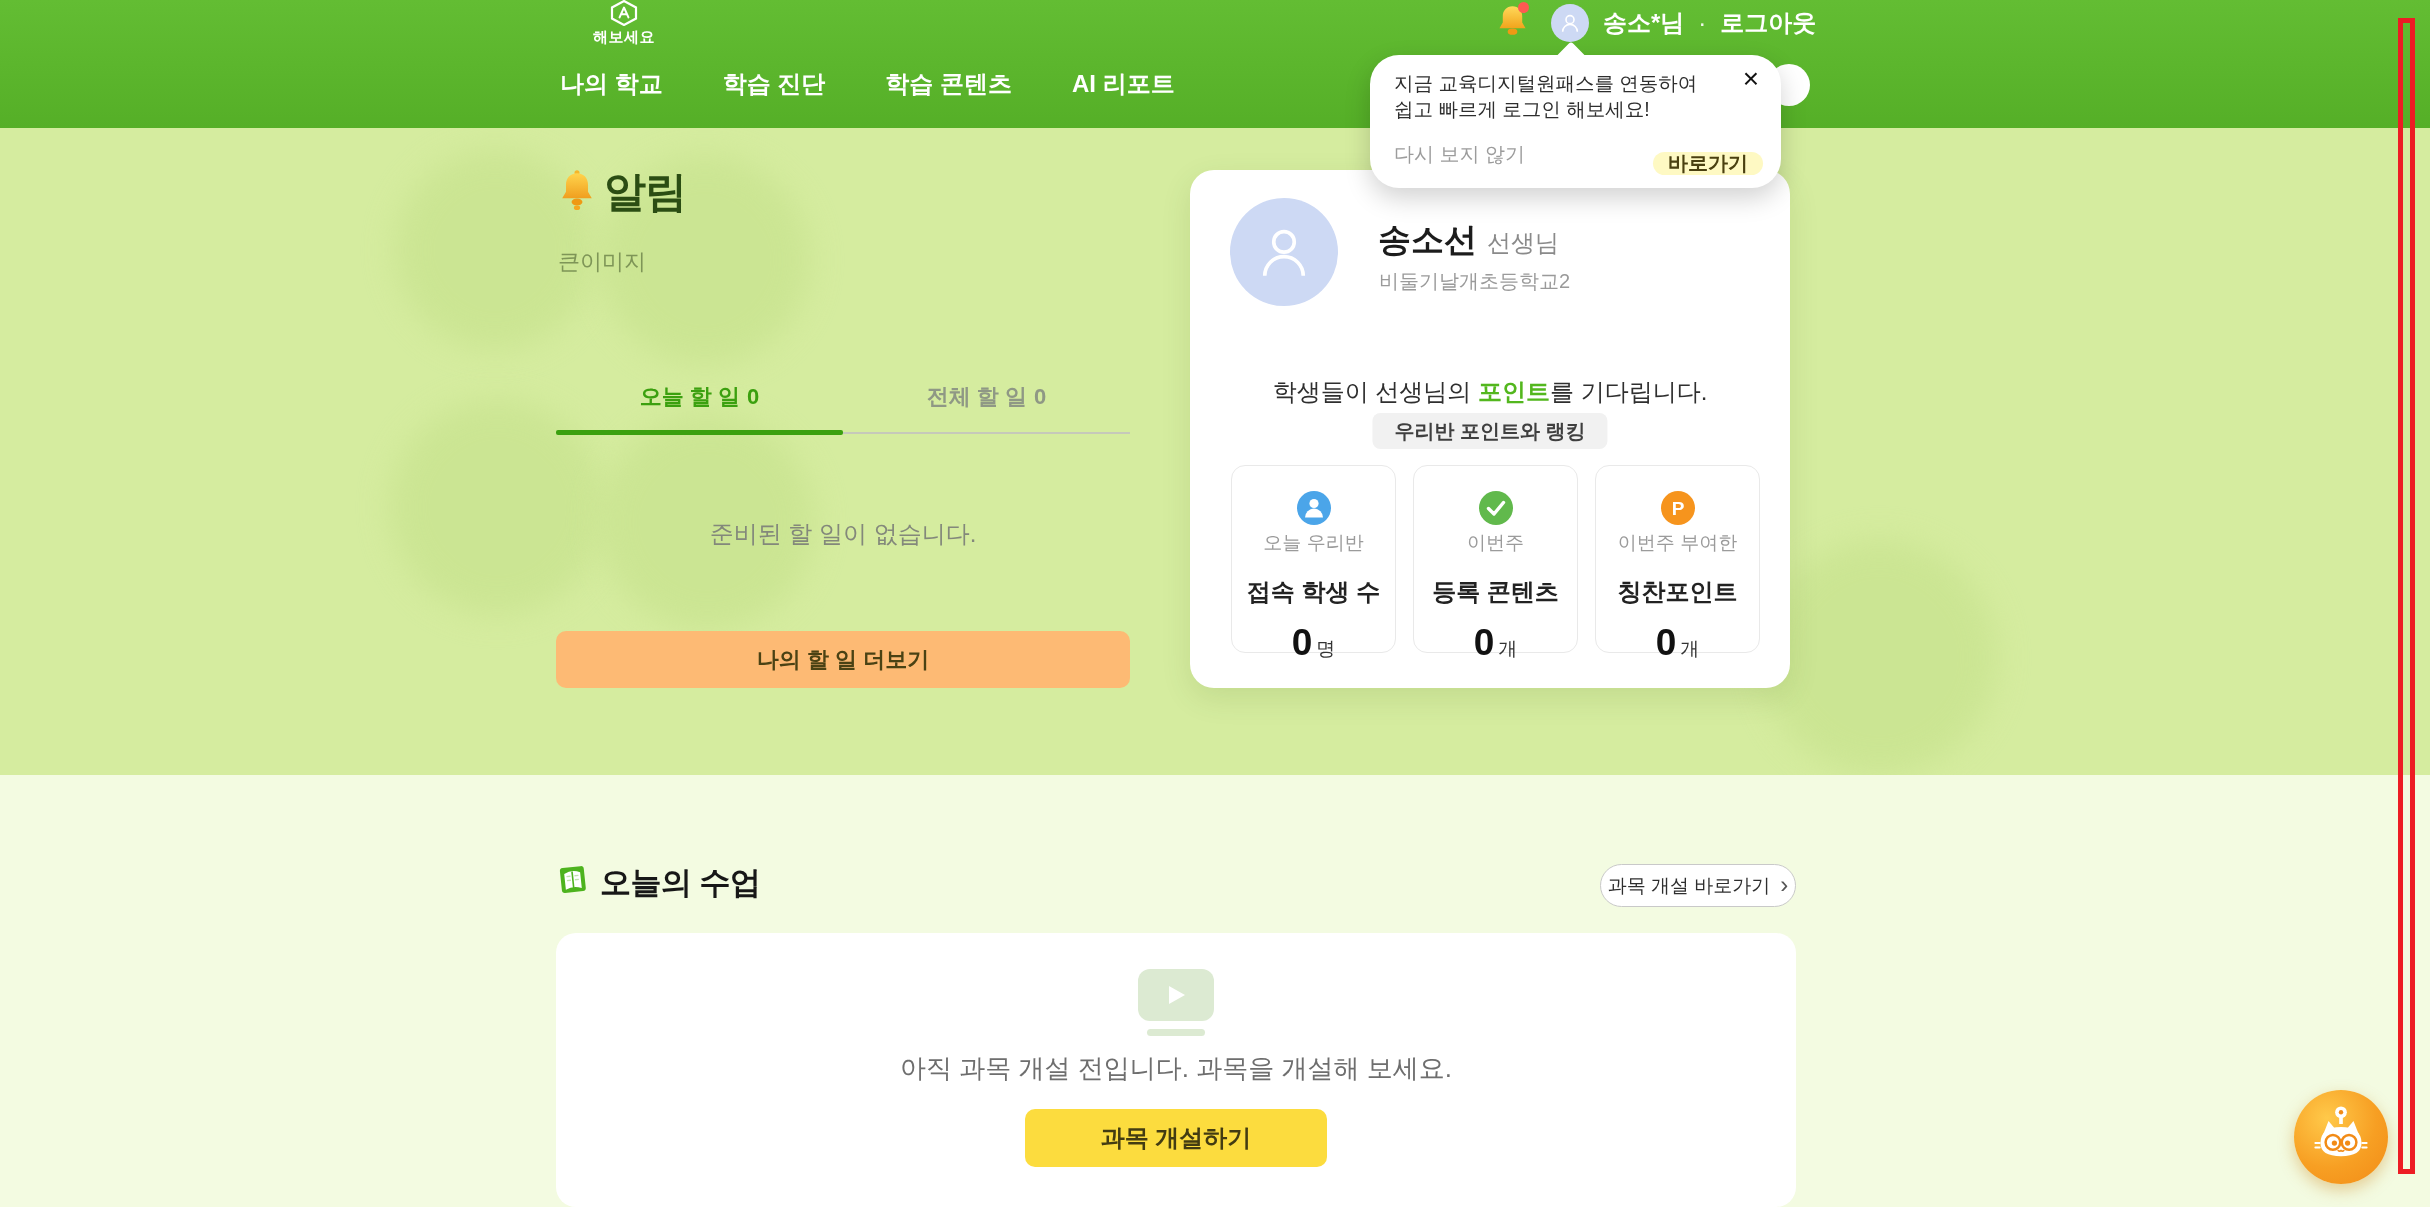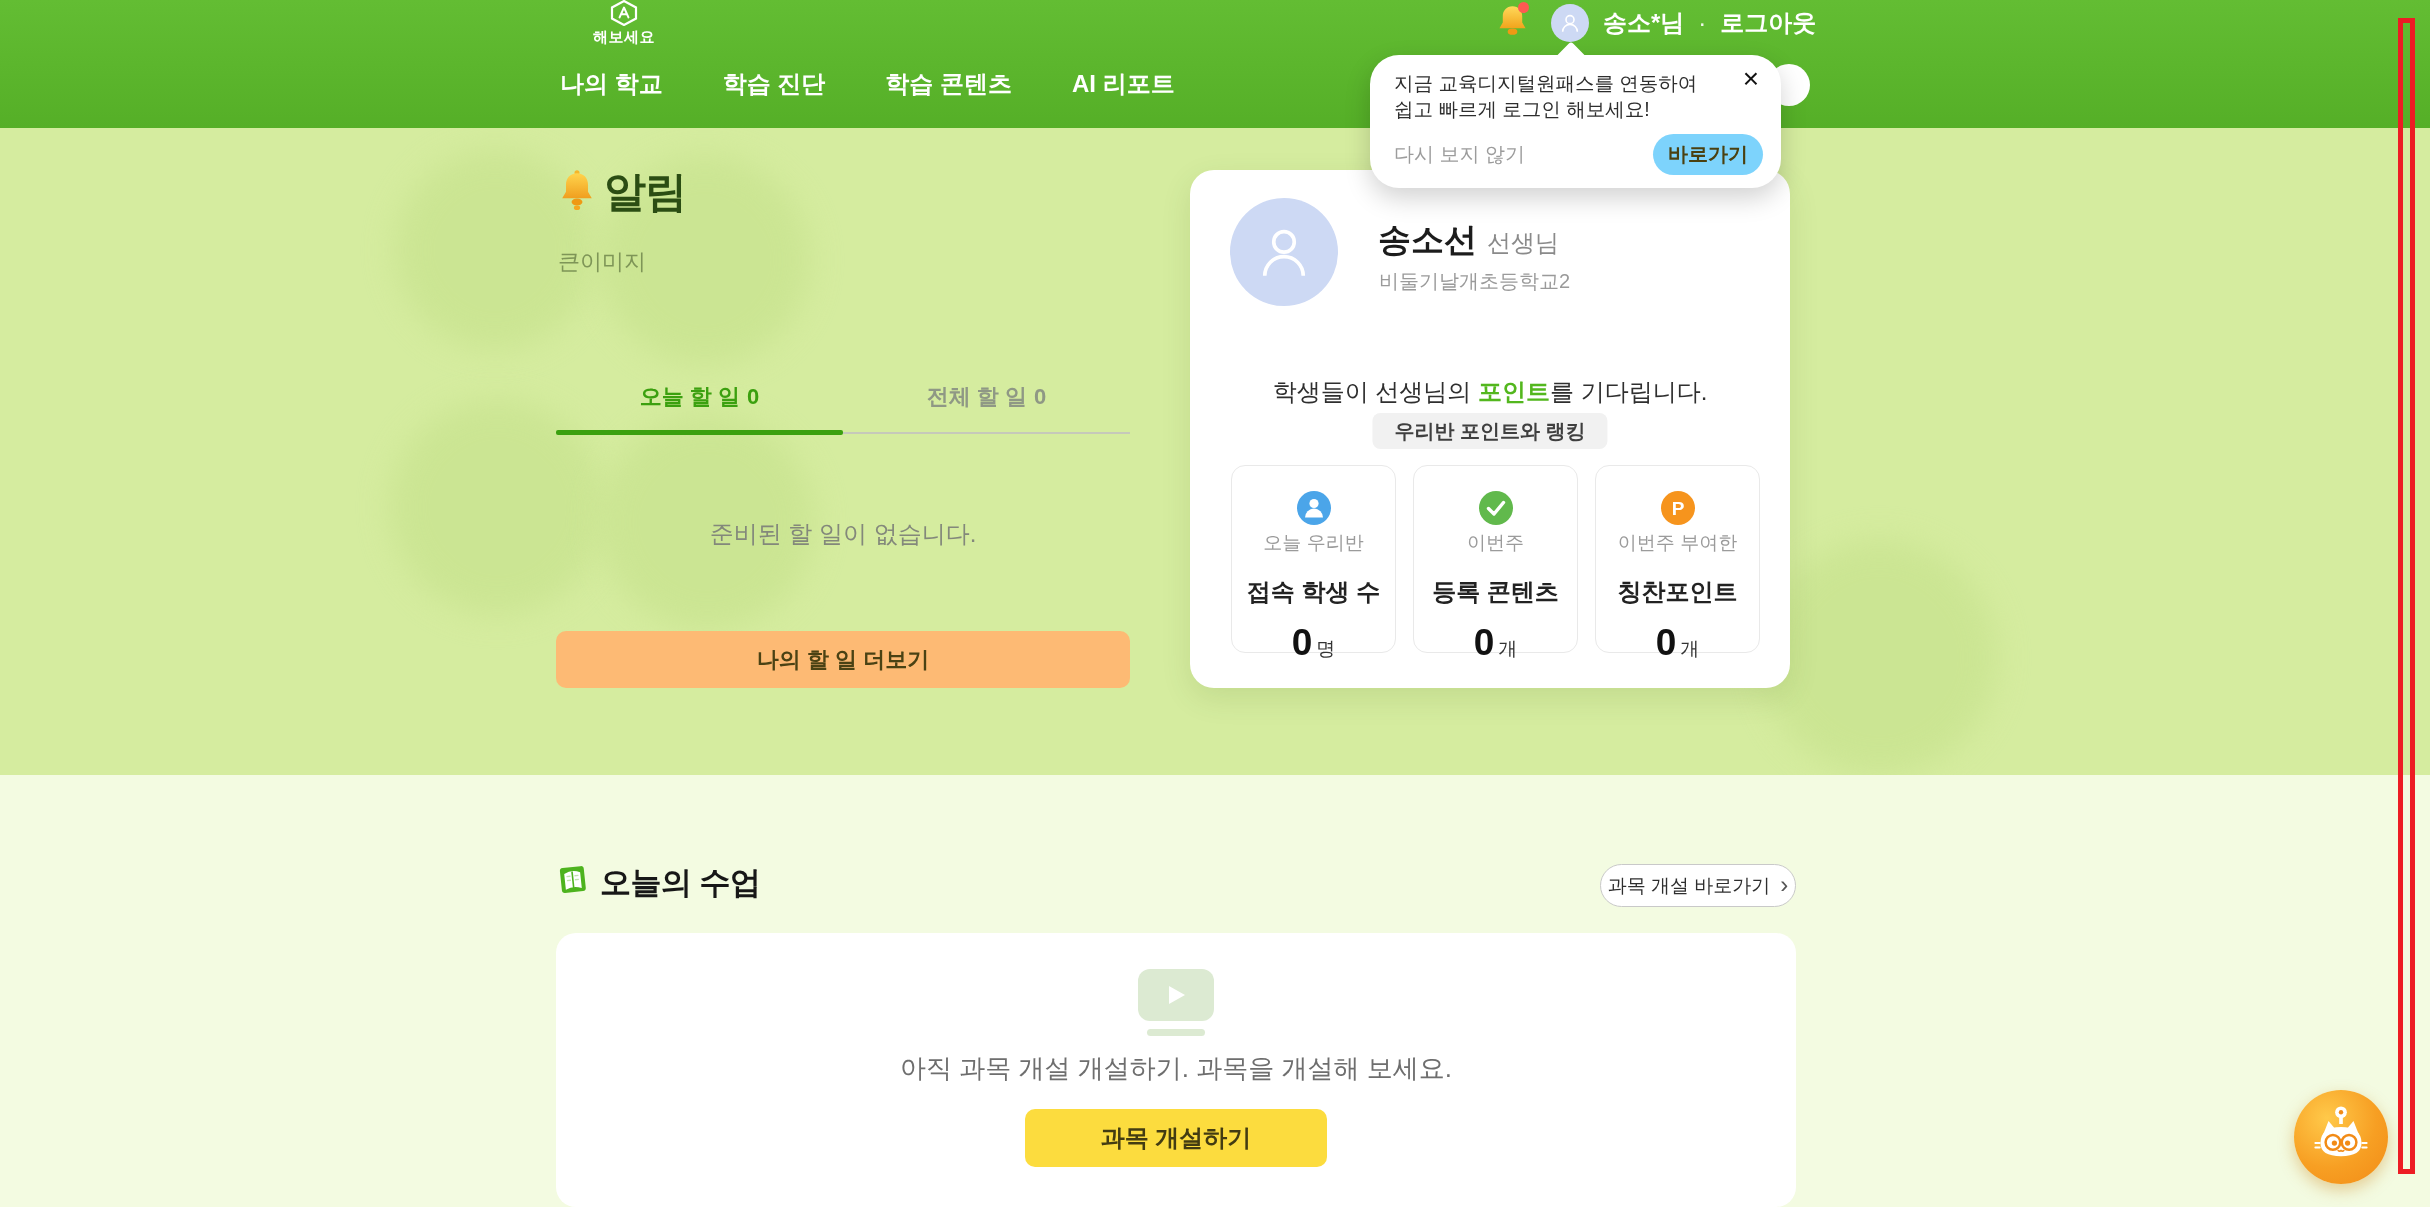--- a/index.html
+++ b/index.html
@@ -74,21 +74,21 @@
   .sc1{left:41px;} .sc2{left:223px;} .sc3{left:405px;}
 
   
   .popup{position:absolute;left:1370px;top:55px;width:411px;height:133px;background:#fff;border-radius:29px;
     box-shadow:0 10px 26px rgba(0,0,0,.18);z-index:10;}
   .popup-tail{position:absolute;left:190px;top:-9px;width:22px;height:22px;background:#fff;
     transform:rotate(45deg);border-radius:3px;}
   .popup-msg{position:absolute;left:24px;top:15px;font-size:19.5px;line-height:26px;color:#2e2e2e;}
   .popup-close{position:absolute;right:22px;top:10px;font-size:28px;color:#111;cursor:pointer;line-height:1;}
   .popup-dismiss{position:absolute;left:24px;bottom:20px;font-size:20px;color:#9c9c9c;cursor:pointer;}
-  .popup-cta{position:absolute;right:18px;bottom:13px;width:110px;height:41px;background:#7dd3fc;
+  .popup-cta{position:absolute;right:18px;bottom:13px;width:110px;height:23px;background:#fef9c3;
     border-radius:21px;display:flex;align-items:center;justify-content:center;
     font-size:20px;font-weight:700;color:#4a4010;cursor:pointer;}
 
   
   .today-head{position:absolute;left:556px;top:862px;display:flex;align-items:center;gap:10px;z-index:2;}
   .today-title{font-size:31px;font-weight:800;color:#171717;letter-spacing:-0.5px;}
   .btn-open-link{position:absolute;left:1600px;top:864px;width:196px;height:43px;background:#fff;
     border:1.5px solid #c9c9c9;border-radius:22px;display:flex;align-items:center;justify-content:center;
     gap:10px;font-size:19px;color:#2e2e2e;cursor:pointer;box-sizing:border-box;z-index:2;}
   .btn-open-link .chev{font-size:24px;color:#555;line-height:1;margin-top:-2px;}
@@ -293,21 +293,21 @@
     <span class="chev">›</span>
   </div>
 
   <div class="today-card">
     <div class="video-ph">
       <div class="video-rect">
           <div class="tri"></div>
         </div>
       <div class="video-bar"></div>
     </div>
-    <div class="today-empty">아직 과목 개설 개설하기. 과목을 개설해 보세요.</div>
+    <div class="today-empty">아직 과목 개설 전입니다. 과목을 개설해 보세요.</div>
     <div class="btn-create">과목 개설하기</div>
   </div>
 
   <div class="cat-fab">
     <span>
       <svg width="66" height="66" viewBox="0 0 90 90">
         <line x1="45" y1="16" x2="45" y2="30" stroke="#ffffff" stroke-width="5"></line>
         <circle cx="45" cy="14" r="8" fill="#ffffff"></circle>
         <circle cx="45" cy="14" r="3" fill="#f28b16"></circle>
         <polygon points="20,46 28,26 38,38" fill="#ffffff"></polygon>

